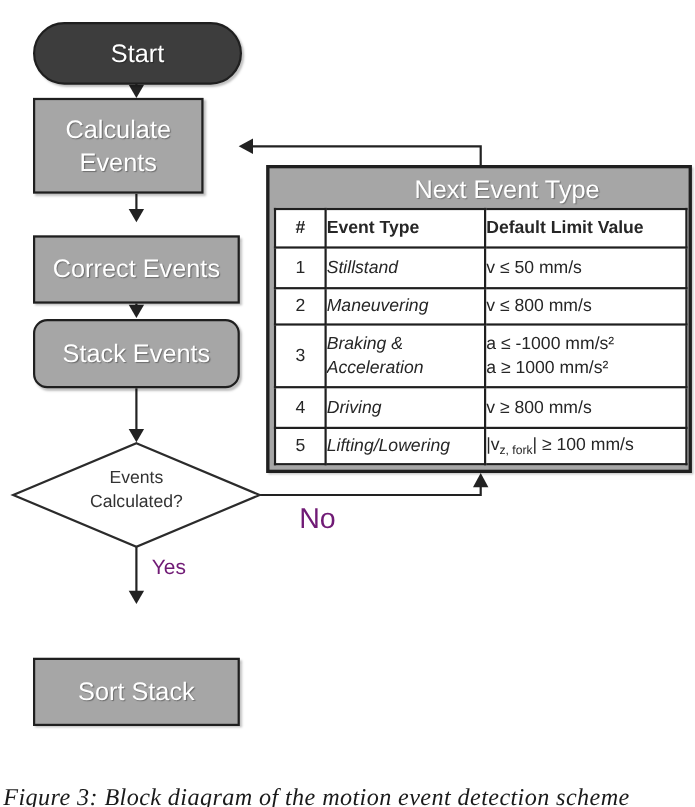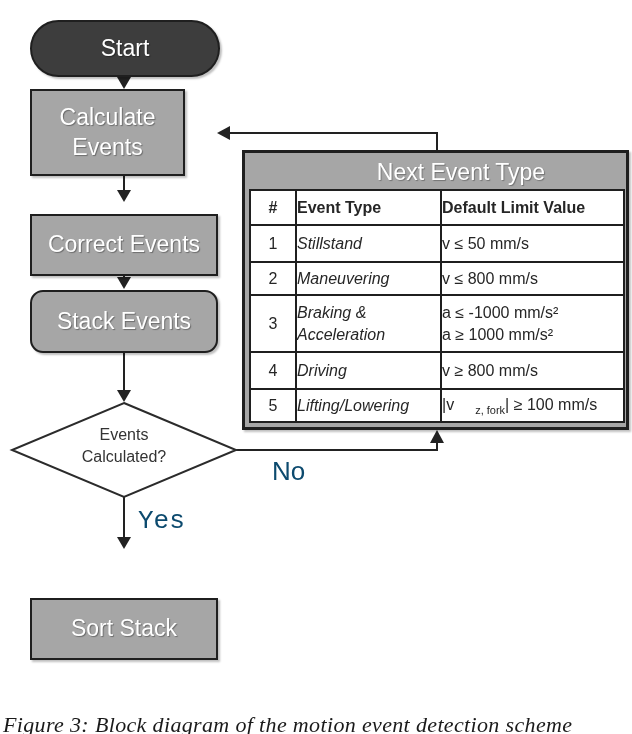--- a/index.html
+++ b/index.html
@@ -25,22 +25,22 @@
   .node-calc     { left:30px;  top:89px;  width:155px; height:87px; }
   .node-correct  { left:30px;  top:214px; width:188px; height:62px; }
   .node-stack    { left:30px;  top:290px; width:188px; height:63px; }
   .node-sort     { left:30px;  top:550px; width:188px; height:62px;margin-top:48px; }
   .node-end      { left:32px;  top:638px; width:186px; height:58px; }
 
   .diamond-label {
     position:absolute; left:24px; top:424px; width:200px;
     text-align:center; font-size:16px; line-height:1.35; color:#333333;
   }
-  .branch-label { position:absolute; color:#0c4a6e; }
-  .branch-yes { left:138px; top:506px; font-size:26px;font-family:Liberation Mono, monospace; }
+  .branch-label { position:absolute; color:#701a75; }
+  .branch-yes { left:138px; top:506px; font-size:19px; }
   .branch-no  { left:272px; top:456px; font-size:26px; }
 
   .table-frame {
     position:absolute; left:242px; top:150px; width:387px; height:280px;
     box-sizing:border-box; background:#a6a6a6; border:3px solid #1f1f1f;
     box-shadow:2px 2px 2px rgba(0,0,0,0.25);
   }
   .table-title {
     position:absolute; left:55px; right:4px; top:6px; text-align:center;
     color:#ffffff; font-size:23px; text-shadow:1px 1px 1px rgba(0,0,0,0.3);
@@ -57,21 +57,21 @@
   col.c-num { width:46px; } col.c-type { width:145px; } col.c-limit { width:183px; }
   tr.h-head  td, tr.h-head  th { height:33px; }
   tr.h-r1 td { height:35px; } tr.h-r2 td { height:31px; }
   tr.h-r3 td { height:55px; } tr.h-r4 td { height:35px; }
   tr.h-r5 td { height:31px; }
   .cell-num { text-align:center; }
   .cell-type { font-style:italic; padding-left:13px; line-height:1.35;margin-top:42px; }
   .cell-limit { padding-left:12px; line-height:1.35; }
   th { font-weight:bold; text-align:left; }
   th.cell-num { text-align:center; }
-  .sub { font-size:11px; vertical-align:-4px; font-style:normal;margin-left:21px; }
+  .sub { font-size:11px; vertical-align:-4px; font-style:normal; }
 
   .caption {
     position:absolute; left:3px; top:712px; width:628px;
     font-family:"Liberation Serif", serif; font-style:italic;
     font-size:22px; letter-spacing:0.35px; color:#1a1a1a; white-space:nowrap;
   }
 </style>
 </head>
 <body>
 

